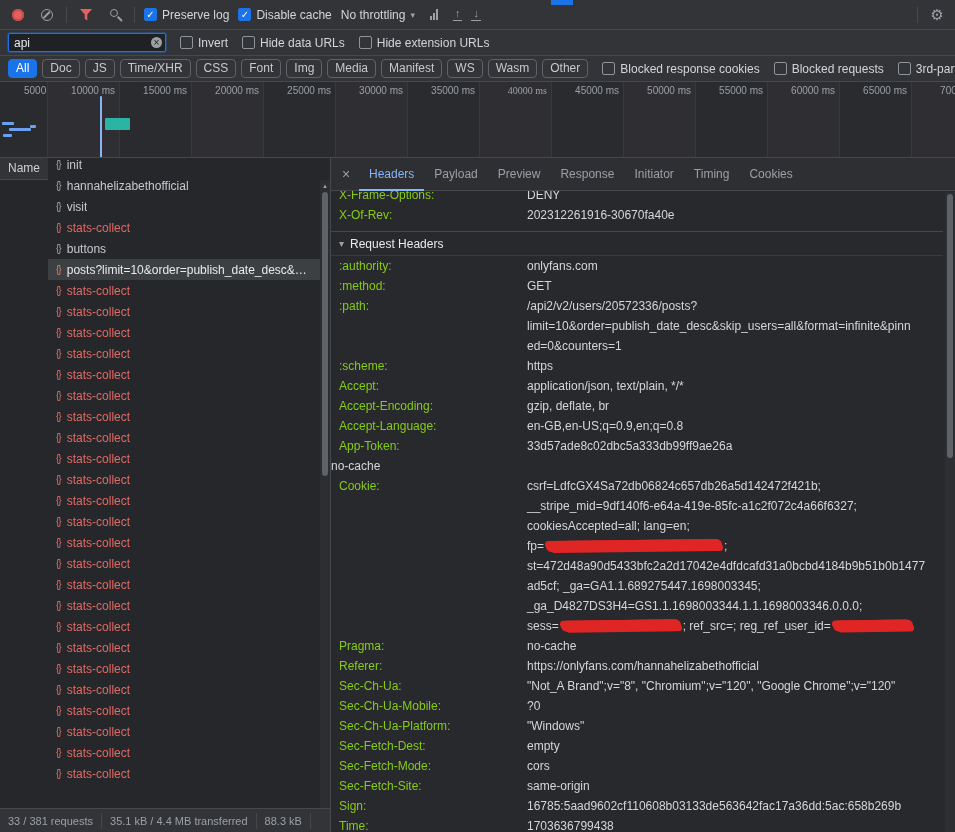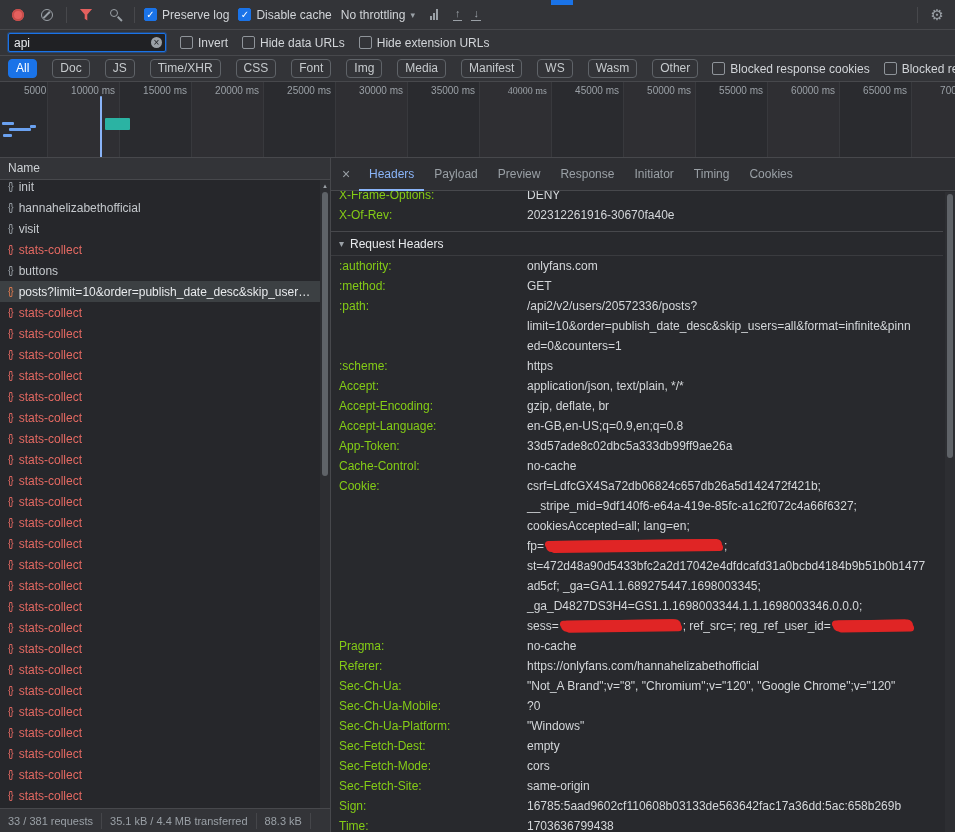--- a/index.html
+++ b/index.html
@@ -31,35 +31,35 @@
   .spacer{flex:1}
 
   
   .filter-row{display:flex;align-items:center;height:26px;background:#333438;border-bottom:1px solid #47484c;padding:0 8px;gap:14px}
   .filter-input-wrap{position:relative;width:158px;height:19px;flex:none}
   .filter-input-wrap input{width:100%;height:100%;background:#202124;border:1px solid var(--accent,#1a73e8);box-shadow:0 0 0 1px rgba(26,115,232,.35);border-radius:2px;color:#e8eaed;font:12px "Liberation Sans",sans-serif;padding:0 18px 0 5px;outline:none}
   .circle-x{position:absolute;right:4px;top:4px;width:11px;height:11px;border-radius:50%;background:#9aa0a6;color:#202124;font-size:10px;line-height:11px;text-align:center;cursor:pointer}
 
   
   .types-row{display:flex;align-items:center;height:26px;background:#333438;border-bottom:1px solid #47484c;padding:0 8px;gap:14px}
-  .chips{display:flex;align-items:center;gap:15px}
+  .chips{display:flex;align-items:center;gap:5px}
   .chip{font-size:12px;color:#c6cacd;border:1px solid #5f6368;border-radius:4px;padding:1px 7px;line-height:15px;white-space:nowrap;cursor:pointer}
   .chip.selected{background:var(--accent,#1a73e8);border-color:var(--accent,#1a73e8);color:#fff}
   .types-cbs{display:flex;align-items:center;gap:14px}
 
   
   .overview{position:relative;height:76px;background:#2a2b2f;border-bottom:1px solid #47484c;display:flex;overflow:hidden}
   .ov-col{flex:none;border-right:1px solid #38393d;font-size:10px;color:#9aa0a6;text-align:right;padding:3px 4px 0 0;white-space:nowrap;overflow:hidden}
   .ov-col.alt{background:rgba(255,255,255,.025)}
   .ov-bar{position:absolute;border-radius:1px}
 
   
   .main{display:flex;height:674px}
   .left-col{width:331px;flex:none;display:flex;flex-direction:column;border-right:1px solid #47484c;background:#26272b}
-  .left{flex:1;position:relative;overflow:hidden;display:flex;flex-direction:column}
+  .left{flex:1;position:relative;overflow:hidden;display:flex;flex-direction:row}
   .left-header{height:22px;line-height:21px;background:#333438;border-bottom:1px solid #47484c;padding:0 8px;color:#cdd1d5;flex:none}
   .rows{flex:1;overflow:hidden;position:relative;padding-right:10px}
   .rows-inner{margin-top:-4px}
   .req-row{height:21px;display:flex;align-items:center;gap:6px;padding:0 8px;white-space:nowrap;overflow:hidden;color:#c5c9cd;cursor:pointer}
   .req-row .ico{font-size:10px;color:#9aa0a6;flex:none;letter-spacing:-1px}
   .req-row.error{color:var(--error,#e46962)}
   .req-row.error .ico{color:var(--error,#e46962)}
   .req-row.selected{background:#3c4043;color:#e8eaed}
   .req-row.selected .ico{color:var(--sel-orange,#e07b4f)}
   .req-row .lbl{overflow:hidden;text-overflow:ellipsis}
@@ -432,21 +432,20 @@
               <div class="vline">en-GB,en-US;q=0.9,en;q=0.8</div>
             </div>
           </div>
           <div class="kv">
             <div class="k">App-Token:</div>
             <div class="v">
               <div class="vline">33d57ade8c02dbc5a333db99ff9ae26a</div>
             </div>
           </div>
           <div class="kv">
-            <div class="k">Cache-Control:</div>
             <div class="v">
               <div class="vline">no-cache</div>
             </div>
           </div>
           <div class="kv">
             <div class="k">Cookie:</div>
             <div class="v">
               <div class="vline">csrf=LdfcGX4Sa72db06824c657db26a5d142472f421b;</div>
               <div class="vline">__stripe_mid=9df140f6-e64a-419e-85fc-a1c2f072c4a66f6327;</div>
               <div class="vline">cookiesAccepted=all; lang=en;</div>

